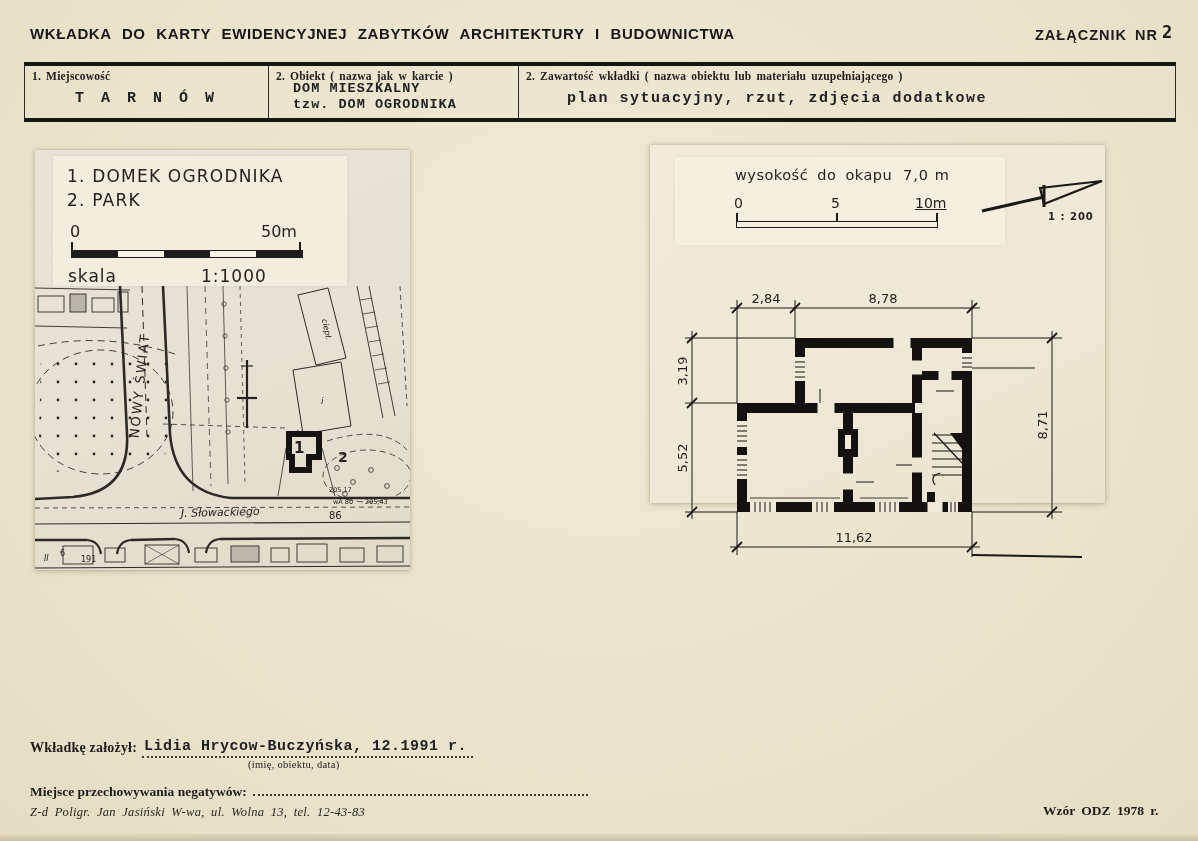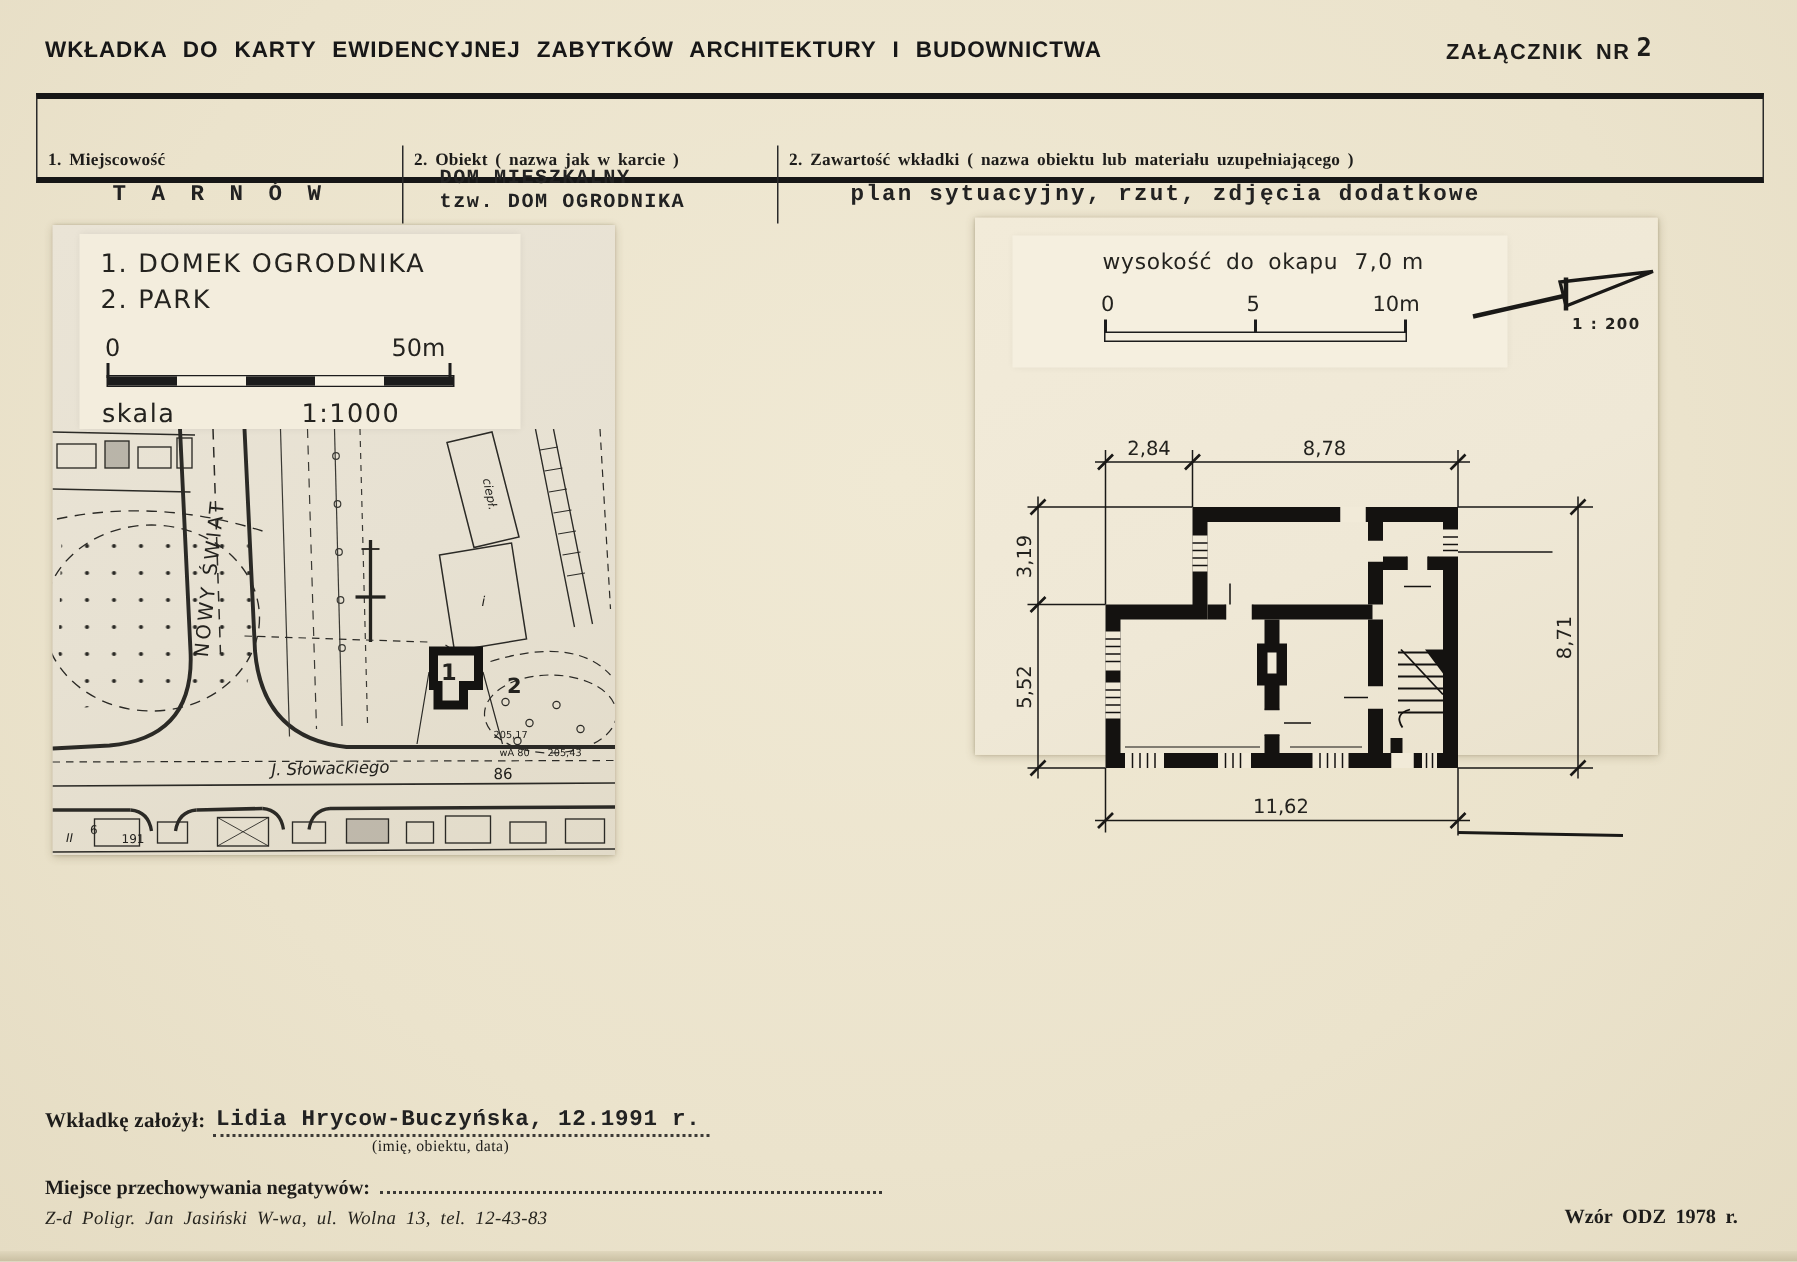--- a/index.html
+++ b/index.html
@@ -3,29 +3,29 @@
 <meta charset="utf-8">
 <style>
   html,body{margin:0;padding:0;}
   body{width:1198px;height:841px;overflow:hidden;font-family:"Liberation Serif",serif;color:#1d1c1a;}
   .sheet{position:relative;width:1198px;height:841px;
     background:radial-gradient(ellipse at 50% 38%, #f0e9d4 0%, #ebe3cc 62%, #e5dcc3 100%);}
   .abs{position:absolute;}
   
   .doc-title{left:30px;top:25px;font-family:"Liberation Sans",sans-serif;font-weight:bold;
     font-size:15px;letter-spacing:.6px;word-spacing:6px;color:#171717;text-align:center;}
-  .attachment{left:964px;top:24px;font-family:"Liberation Sans",sans-serif;font-weight:bold;
+  .attachment{left:1035px;top:24px;font-family:"Liberation Sans",sans-serif;font-weight:bold;
     font-size:14.5px;letter-spacing:1px;word-spacing:3px;}
   .attachment .num{font-family:"DejaVu Sans Mono",monospace;font-size:17px;position:relative;top:-2px;margin-left:4px;}
   
   .formtable{left:24px;top:62px;width:1150px;height:52px;
     border-top:4px solid #161616;border-bottom:4px solid #161616;
     border-left:1.5px solid #2a2a2a;border-right:1.5px solid #2a2a2a;
     display:flex;}
-  .cell{position:relative;height:100%;box-sizing:border-box;margin-top:31px;}
+  .cell{position:relative;height:100%;box-sizing:border-box;}
   .c1{width:244px;border-right:1.5px solid #2a2a2a;}
   .c2{width:250px;border-right:1.5px solid #2a2a2a;}
   .c3{flex:1;}
   .cell .lab{position:absolute;left:7px;top:4px;font-size:11.5px;font-weight:bold;letter-spacing:.2px;word-spacing:2px;}
   .type{font-family:"Liberation Mono",monospace;font-weight:bold;color:#222;}
   .v1{position:absolute;left:0;right:0;top:24px;text-align:center;font-size:15px;letter-spacing:4px;}
   .v2{position:absolute;left:24px;top:15px;font-size:13.5px;line-height:16px;letter-spacing:1px;white-space:nowrap;}
   .v3{position:absolute;left:48px;top:24px;font-size:15px;letter-spacing:1.5px;white-space:nowrap;}
   
   .photo{box-shadow:0 1px 6px rgba(90,75,40,.30), 0 0 2px rgba(90,75,40,.25);}
@@ -45,21 +45,21 @@
   .tickL{left:18px;} .tickR{left:246px;}
   .skala{left:15px;top:110px;font-size:17px;letter-spacing:1px;}
   .ratio1000{left:148px;top:110px;font-size:17px;letter-spacing:1px;}
   .photo-plan{left:650px;top:145px;width:455px;height:358px;
     background:linear-gradient(155deg,#f2ebd9 0%,#efe8d6 60%,#eae2cd 100%);}
   .plan-patch{left:25px;top:12px;width:330px;height:88px;background:#f5efdf;box-shadow:0 0 5px rgba(0,0,0,.06);}
   .wys{left:60px;top:10px;font-size:14.5px;letter-spacing:.5px;word-spacing:4px;}
   .wysval{left:228px;top:10px;font-size:14.5px;letter-spacing:1px;text-align:right;}
   .pb0{left:59px;top:38px;font-size:14px;}
   .pb5{left:156px;top:38px;font-size:14px;}
-  .pb10{left:240px;top:38px;font-size:14px;}
+  .pb10{left:240px;top:38px;font-size:14px;text-decoration:underline;}
   .scalebar2{left:61px;top:64px;width:200px;height:5px;border:1px solid #1c1c1c;display:flex;}
   .t2a,.t2b,.t2c{width:1.5px;height:9px;background:#1c1c1c;top:56px;}
   .t2a{left:61px;}.t2b{left:161px;}.t2c{left:261px;}
   .ratio200{left:398px;top:66px;font-size:10px;font-weight:bold;letter-spacing:1px;}
   
   .founder{left:30px;top:740px;font-size:14px;font-weight:bold;letter-spacing:.2px;}
   .founder-name{left:142px;top:738px;font-size:15px;letter-spacing:.5px;border-bottom:2px dotted #3c3a36;padding:0 6px 1px 2px;}
   .founder-hint{left:248px;top:759px;font-size:10.5px;letter-spacing:.3px;}
   .negatives{left:30px;top:783px;font-size:13.5px;font-weight:bold;}
   .dotline{display:inline-block;width:335px;height:11px;border-bottom:2px dotted #3c3a36;margin-left:6px;}

